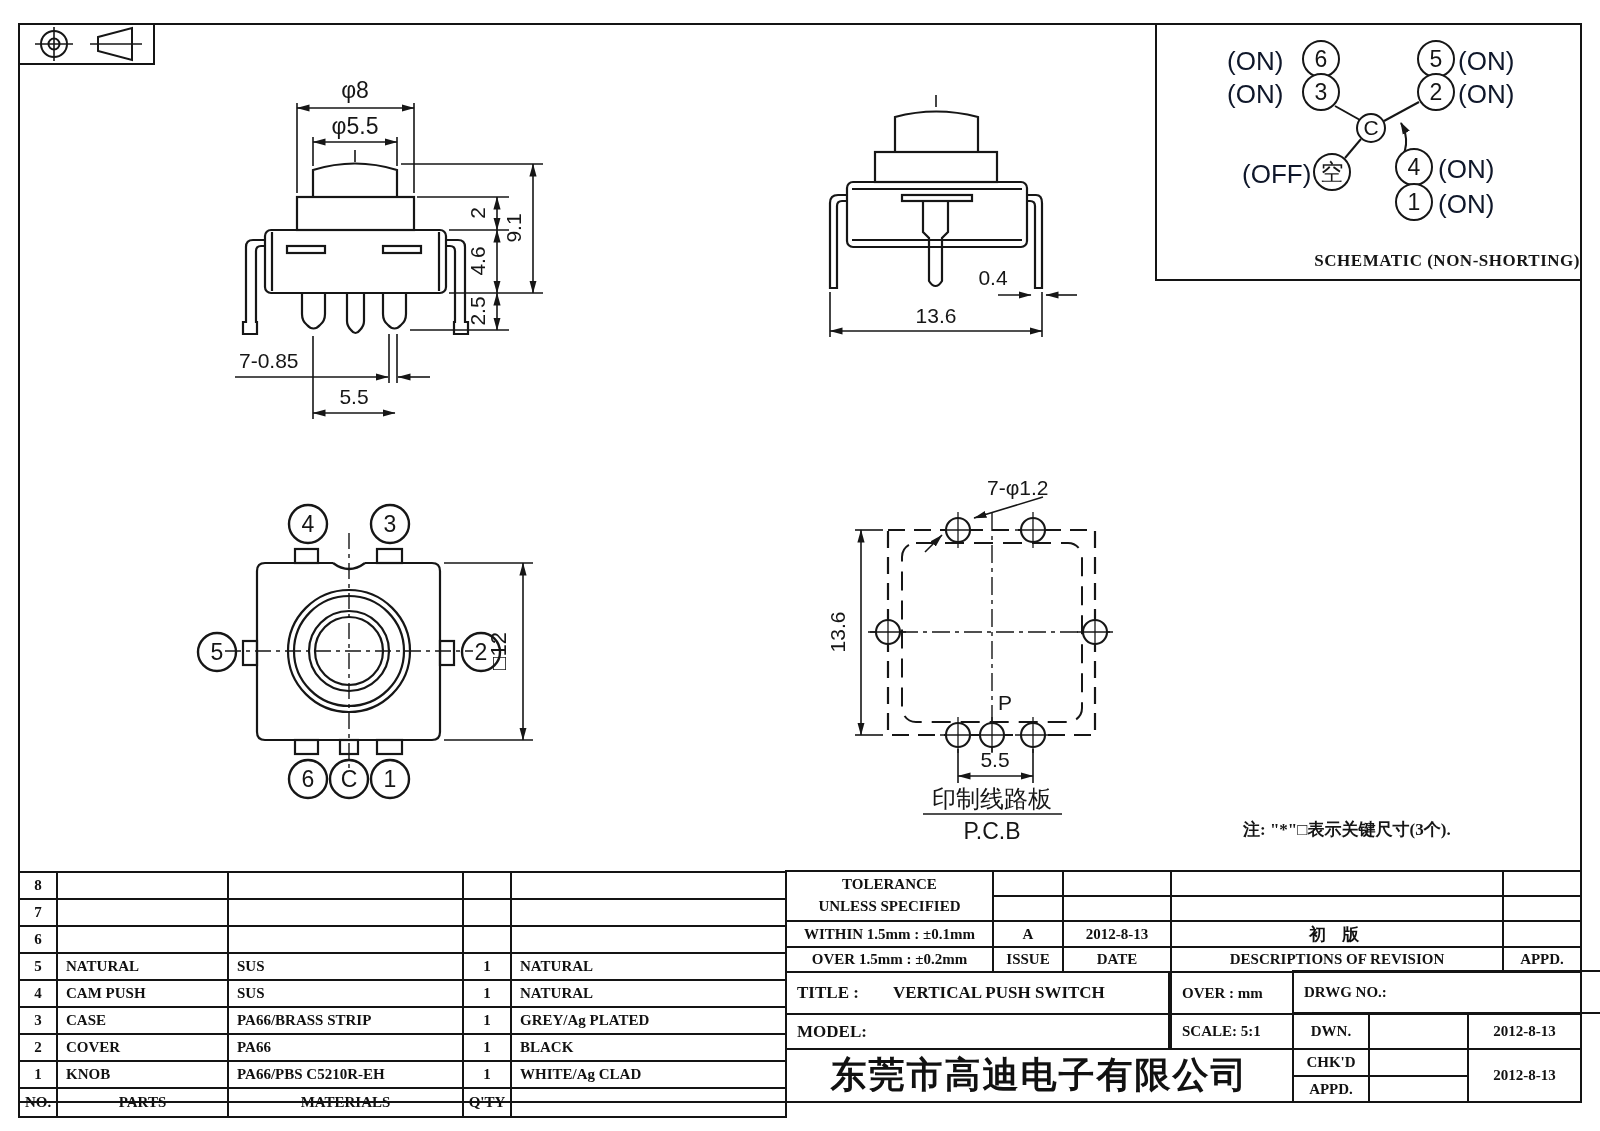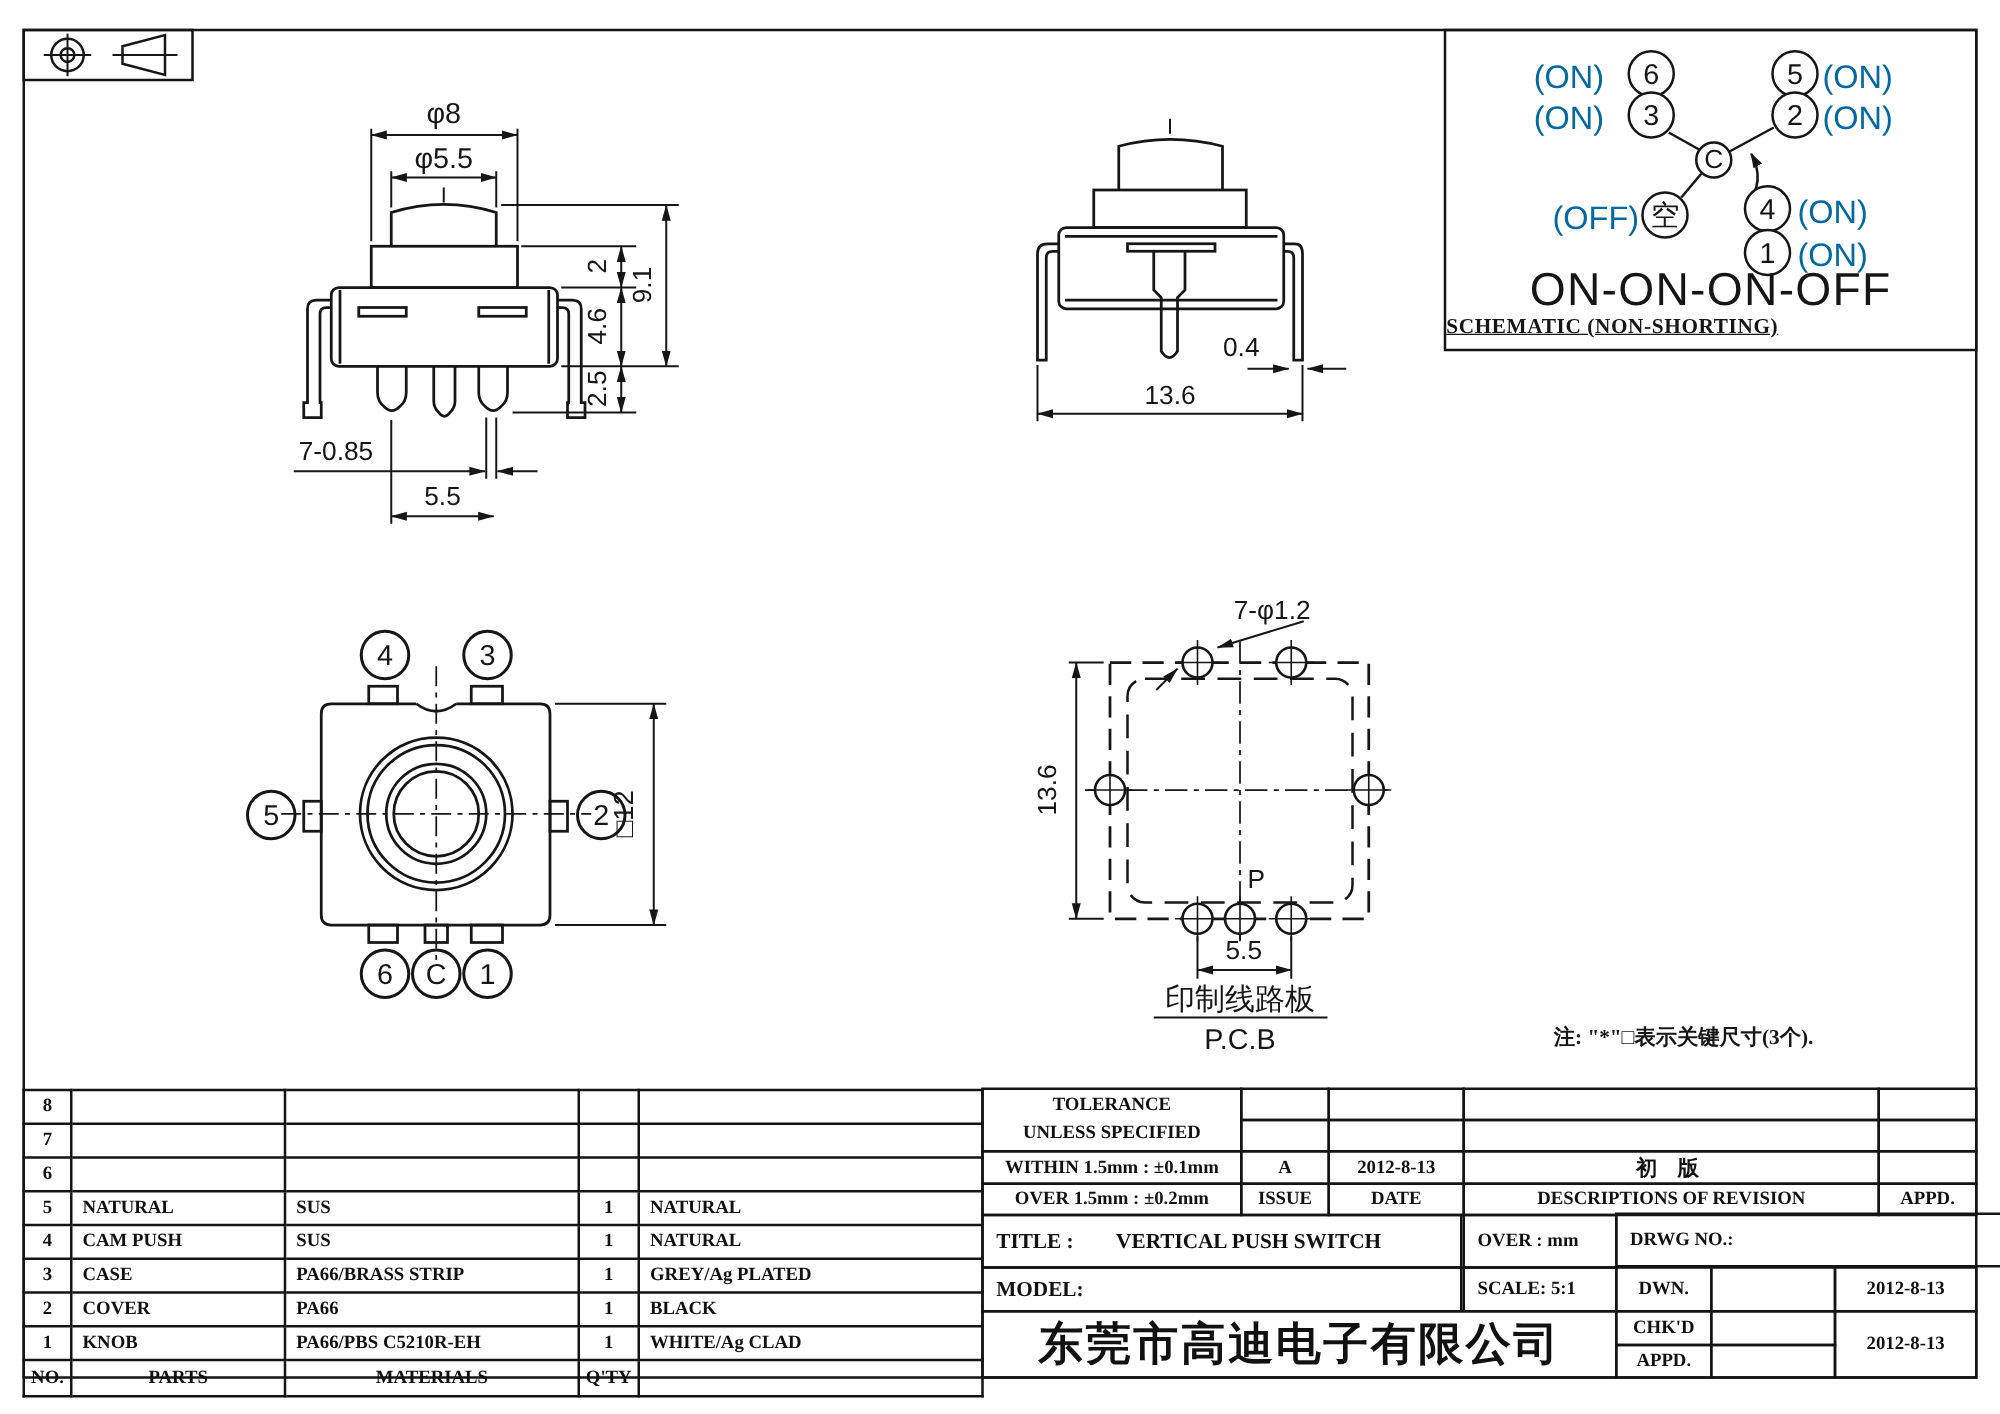--- a/index.html
+++ b/index.html
@@ -6,29 +6,29 @@
   #page{position:relative;width:1600px;height:1131px;background:#ffffff;overflow:hidden;
         font-family:"Liberation Sans",sans-serif;color:#161616;}
   svg{position:absolute;overflow:visible;}
   svg text{fill:#161616;font-family:"Liberation Sans",sans-serif;}
   .frame{position:absolute;left:18px;top:23px;width:1564px;height:1080px;
          border:2.5px solid #141414;box-sizing:border-box;}
   .projbox{position:absolute;left:18px;top:23px;width:137px;height:42px;
            border:2.5px solid #141414;box-sizing:border-box;}
   .schembox{position:absolute;left:1155px;top:23px;width:427px;height:258px;
             border:2.5px solid #141414;box-sizing:border-box;}
-  .onlab{position:absolute;font:500 26px "Liberation Sans",sans-serif;color:#0369a1;white-space:nowrap;}
+  .onlab{position:absolute;font:500 26px "Liberation Sans",sans-serif;color:#0f172a;white-space:nowrap;}
   .circ{position:absolute;width:38px;height:38px;border:2.5px solid #161616;border-radius:50%;
         box-sizing:border-box;display:flex;align-items:center;justify-content:center;
         font:23px "Liberation Sans",sans-serif;color:#161616;background:#fff;}
   .circ-sm{width:30px;height:30px;font:21px "Liberation Sans",sans-serif;}
   .schem-func{position:absolute;left:0;top:186px;width:100%;text-align:center;
               font:500 37px "Liberation Sans",sans-serif;letter-spacing:1px;}
-  .schem-cap{position:absolute;left:0;top:226px;width:100%;text-align:left;
-             font:bold 17px "Liberation Serif",serif;text-decoration:underline;letter-spacing:.5px;}
+  .schem-cap{position:absolute;left:0;top:226px;width:100%;text-align:right;
+             font:bold 17px "Liberation Serif",serif;letter-spacing:.5px;}
   .note{position:absolute;left:1243px;top:818px;font:bold 17px "Liberation Serif",serif;white-space:nowrap;}
   
   #parts-table{position:absolute;left:18px;top:871px;border-collapse:collapse;table-layout:fixed;}
   #parts-table td{border:2px solid #141414;height:25px;padding:0 0 0 8px;
       font:bold 15px "Liberation Serif",serif;color:#111;overflow:hidden;white-space:nowrap;}
   #parts-table td.c{text-align:center;padding:0;}
   #parts-table tr.foot td{height:27px;text-align:center;padding:0;}
   
   .cell{position:absolute;box-sizing:border-box;border:2px solid #141414;
         display:flex;align-items:center;justify-content:center;
@@ -165,21 +165,20 @@
     <div class="circ" style="left:145px;top:48px">3</div>
     <div class="circ" style="left:260px;top:48px">2</div>
     <span class="onlab" style="left:301px;top:54px">(ON)</span>
     <div class="circ circ-sm" style="left:199px;top:88px">C</div>
     <span class="onlab" style="left:85px;top:134px">(OFF)</span>
     <div class="circ" style="left:156px;top:128px">空</div>
     <div class="circ" style="left:238px;top:123px">4</div>
     <span class="onlab" style="left:281px;top:129px">(ON)</span>
     <div class="circ" style="left:238px;top:158px">1</div>
     <span class="onlab" style="left:281px;top:164px">(ON)</span>
-    <div class="schem-func">ON-ON-ON-OFF</div>
     <div class="schem-cap">SCHEMATIC (NON-SHORTING)</div>
   </div>
 
   <svg width="385" height="322" style="left:185px;top:485px">
     <defs>
       <marker id="tm" markerWidth="14" markerHeight="10" refX="12.5" refY="5" orient="auto-start-reverse" markerUnits="userSpaceOnUse">
         <path d="M0 1.4 L13 5 L0 8.6 Z" fill="#161616"></path>
       </marker>
     </defs>
     <g stroke="#161616" fill="none" stroke-width="2.2">

